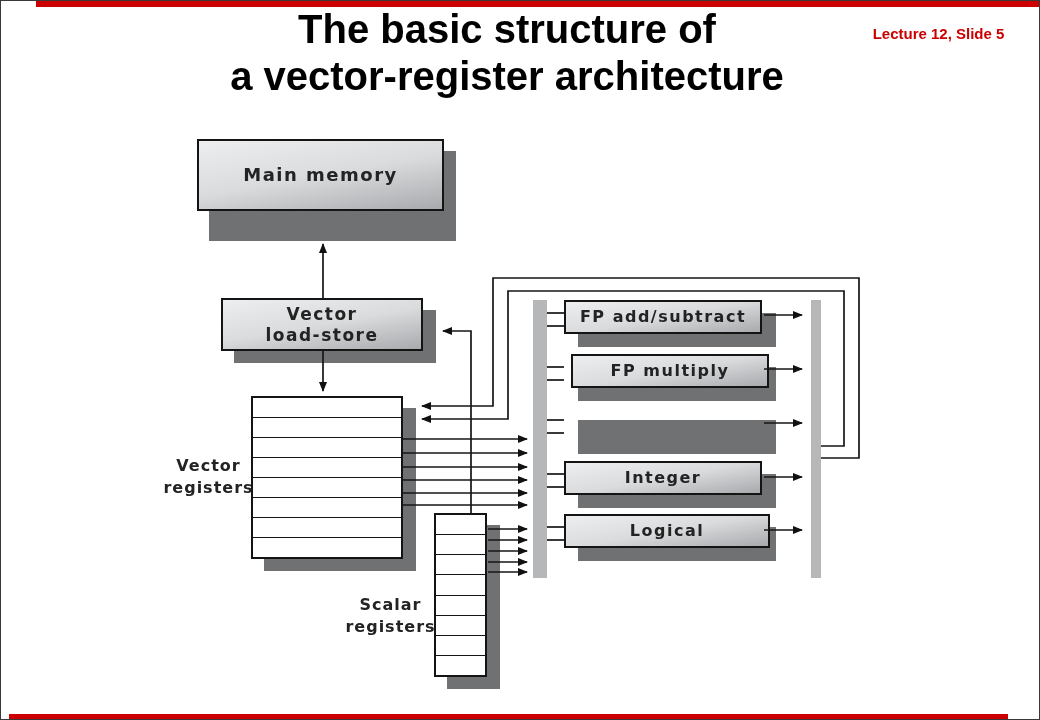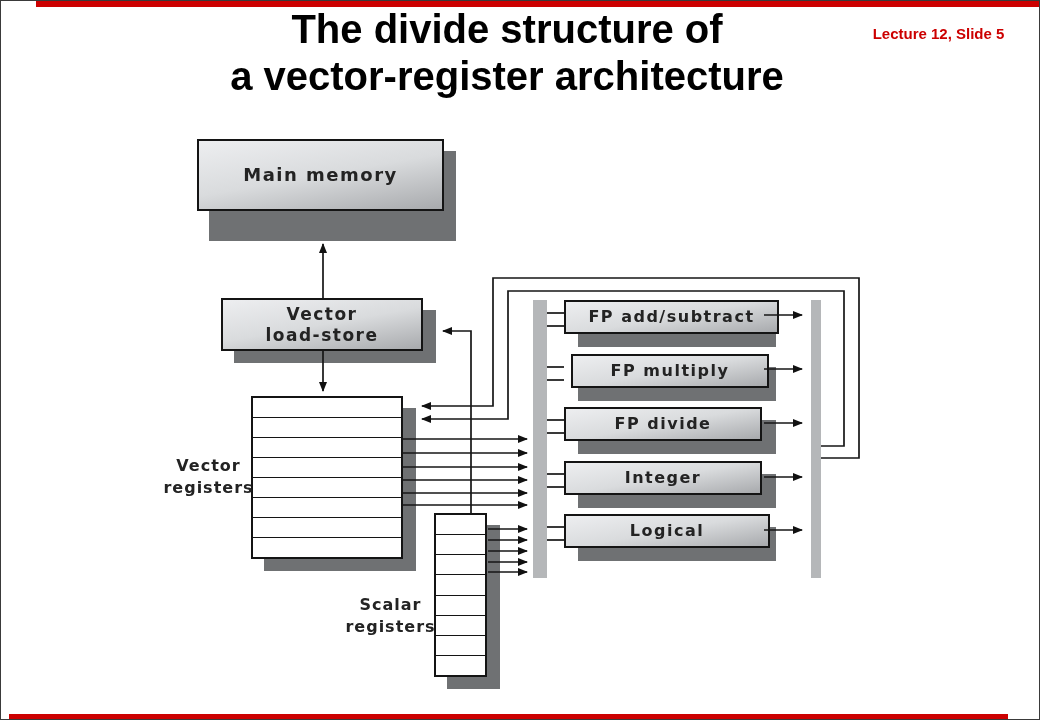--- a/index.html
+++ b/index.html
@@ -46,21 +46,21 @@
 </head>
 <body>
 
 <div class="canvas">
 
   <div class="bar bar-top"></div>
   <div class="bar bar-bottom"></div>
 
   <div class="slide-ref">Lecture 12, Slide 5</div>
   <div class="title">
-    <div>The divide structure of</div>
+    <div>The basic structure of</div>
     <div>a vector-register architecture</div>
   </div>
 
   <div class="shadow" style="left:208px;top:150px;width:247px;height:90px;"></div>
   <div class="gbox" style="left:196px;top:138px;width:247px;height:72px;font-size:18px;">
     <span>Main memory</span>
   </div>
 
   <div class="shadow" style="left:233px;top:309px;width:202px;height:53px;"></div>
   <div class="gbox" style="left:220px;top:297px;width:202px;height:53px;font-size:17px;line-height:1.2;">
@@ -97,33 +97,30 @@
   </div>
   <div class="dlabel" style="left:332px;top:593px;width:115px;">
     <div>Scalar</div>
     <div>registers</div>
   </div>
 
   <div class="bus" style="left:532px;top:299px;width:14px;height:278px;"></div>
   <div class="bus" style="left:810px;top:299px;width:10px;height:278px;"></div>
 
   <div class="shadow" style="left:577px;top:312px;width:198px;height:34px;"></div>
-  <div class="gbox" style="left:563px;top:299px;width:215px;height:34px;font-size:16px;">
+  <div class="gbox" style="left:563px;top:299px;width:198px;height:34px;font-size:16px;">
     <span>FP add/subtract</span>
   </div>
 
   <div class="shadow" style="left:577px;top:366px;width:198px;height:34px;"></div>
   <div class="gbox" style="left:563px;top:353px;width:198px;height:34px;font-size:16px;margin-left:7px;">
     <span>FP multiply</span>
   </div>
 
   <div class="shadow" style="left:577px;top:419px;width:198px;height:34px;"></div>
-  <div class="gbox" style="left:563px;top:406px;width:198px;height:34px;font-size:16px;">
-    <span>FP divide</span>
-  </div>
 
   <div class="shadow" style="left:577px;top:473px;width:198px;height:34px;"></div>
   <div class="gbox" style="left:563px;top:460px;width:198px;height:34px;font-size:16px;">
     <span>Integer</span>
   </div>
 
   <div class="shadow" style="left:577px;top:526px;width:198px;height:34px;"></div>
   <div class="gbox" style="left:563px;top:513px;width:206px;height:34px;font-size:16px;">
     <span>Logical</span>
   </div>

